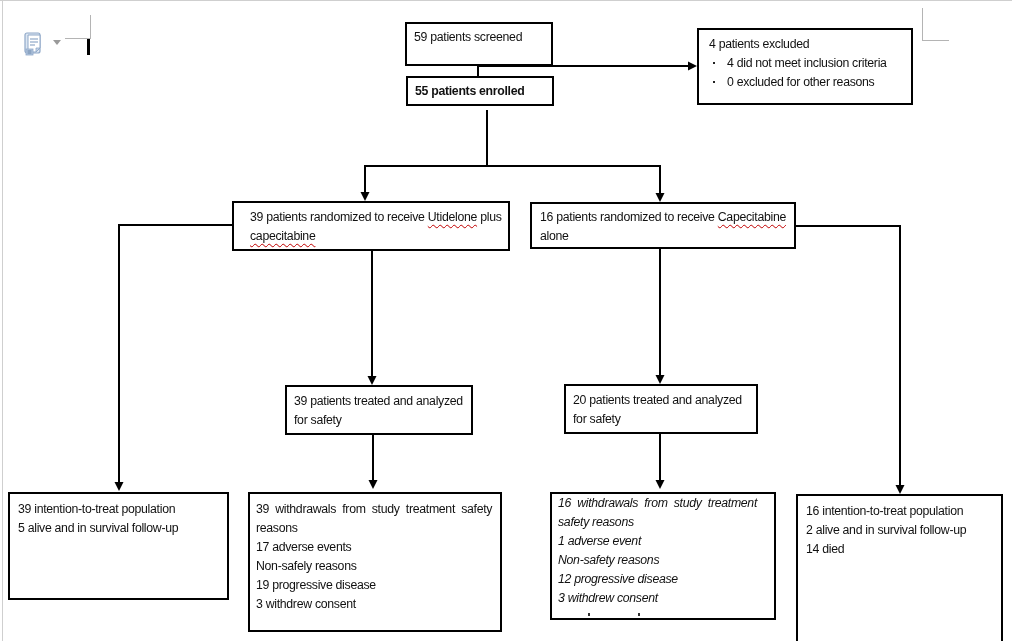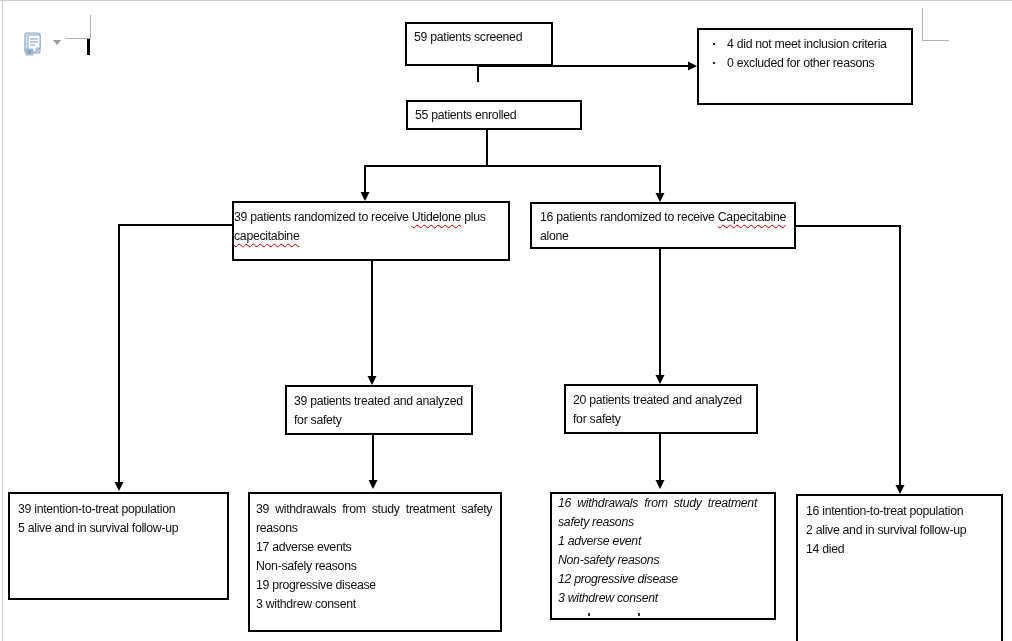--- a/index.html
+++ b/index.html
@@ -33,23 +33,23 @@
     font-size:12.3px;line-height:19px;letter-spacing:-0.3px;padding:4px 7px;
   }
   .ln{white-space:nowrap;}
   .wide1{word-spacing:3px;}
   .misspell{text-decoration:underline wavy #c00000 1px;text-underline-offset:3px;text-decoration-skip-ink:none;}
   .bullet-row{display:flex;align-items:baseline;white-space:nowrap;}
   .dot{display:inline-block;width:2px;height:2px;background:#222;margin:0 12px 2px 4px;flex:none;align-self:center;}
   .remnant{position:absolute;background:#333;width:2px;height:3px;bottom:2px;}
 
   .b-screened {left:405px;top:22px; width:148px;height:44px;}
-  .b-enrolled {left:406px;top:100px; width:176px;height:30px;}
+  .b-enrolled {left:406px;top:76px; width:148px;height:30px;font-weight:bold;}
   .b-excluded {left:697px;top:28px; width:216px;height:77px;padding:5px 10px;}
-  .b-randl    {left:232px;top:201px;width:278px;height:60px;padding:5px 0;}
+  .b-randl    {left:232px;top:201px;width:278px;height:50px;padding:5px 16px;}
   .b-randr    {left:530px;top:202px;width:266px;height:47px;padding:4px 8px;}
   .b-safel    {left:285px;top:385px;width:188px;height:50px;padding:5px 7px;}
   .b-safer    {left:564px;top:384px;width:194px;height:50px;padding:5px 7px;}
   .b-ittl     {left:8px;  top:492px;width:221px;height:108px;padding:6px 8px;}
   .b-wdl      {left:248px;top:492px;width:254px;height:140px;padding:6px 5px 14px 6px;}
   .b-wdr      {left:550px;top:492px;width:226px;height:128px;padding:0 6px;font-style:italic;}
   .b-ittr     {left:796px;top:494px;width:207px;height:149px;padding:6px 8px;}
 </style>
 </head>
 <body>
@@ -105,20 +105,21 @@
 
 <div class="fbox b-screened">
   <div class="ln">59 patients screened</div>
 </div>
 
 <div class="fbox b-enrolled">
   <div class="ln">55 patients enrolled</div>
 </div>
 
 <div class="fbox b-excluded">
+  <div class="ln">4 patients excluded</div>
   <div class="bullet-row">
     <span class="dot"></span>
     <span>4 did not meet inclusion criteria</span>
   </div>
   <div class="bullet-row">
     <span class="dot"></span>
     <span>0 excluded for other reasons</span>
   </div>
 </div>
 

